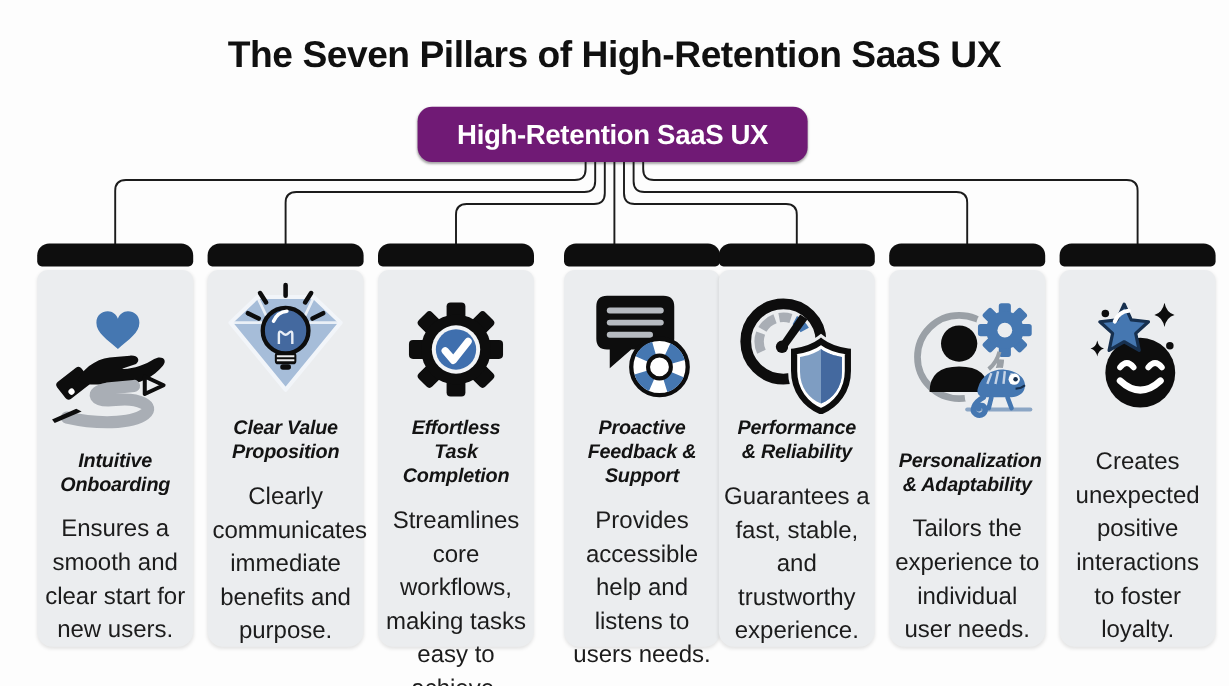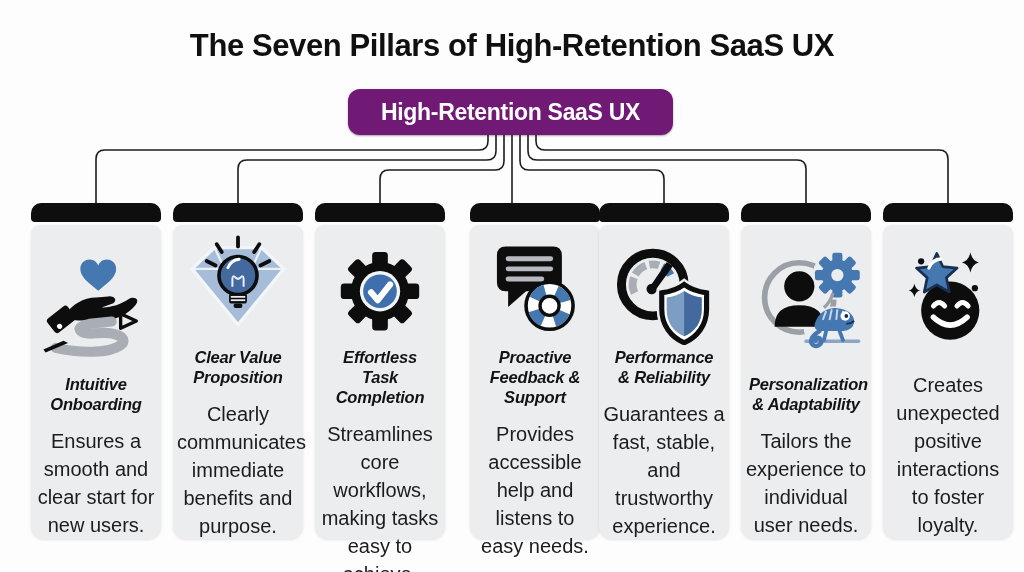--- a/index.html
+++ b/index.html
@@ -148,21 +148,21 @@
             <line x1="26" y1="41" x2="56" y2="41"></line>
           </g>
           <circle cx="63" cy="65" r="21" fill="#ffffff" stroke="#0d0d0d" stroke-width="3.2"></circle>
           <g transform="rotate(23 63 65)">
             <circle cx="63" cy="65" r="14" fill="none" stroke="#4577b1" stroke-width="11" stroke-dasharray="12 10"></circle>
           </g>
           <circle cx="63" cy="65" r="8.5" fill="#ffffff" stroke="#0d0d0d" stroke-width="3"></circle>
         </svg>
       </div>
       <div class="card-title">Proactive Feedback &amp; Support</div>
-      <div class="card-desc">Provides accessible help and listens to easy needs.</div>
+      <div class="card-desc">Provides accessible help and listens to users needs.</div>
     </div>
   </div>
 
   <div class="card c6">
     <div class="card-bar"></div>
     <div class="card-body">
       <div class="icon-box">
         <svg width="112" height="112" viewBox="0 0 100 100">
           <circle cx="44" cy="46" r="31" fill="none" stroke="#9aa0a6" stroke-width="5"></circle>
           <g fill="#ebedef">

